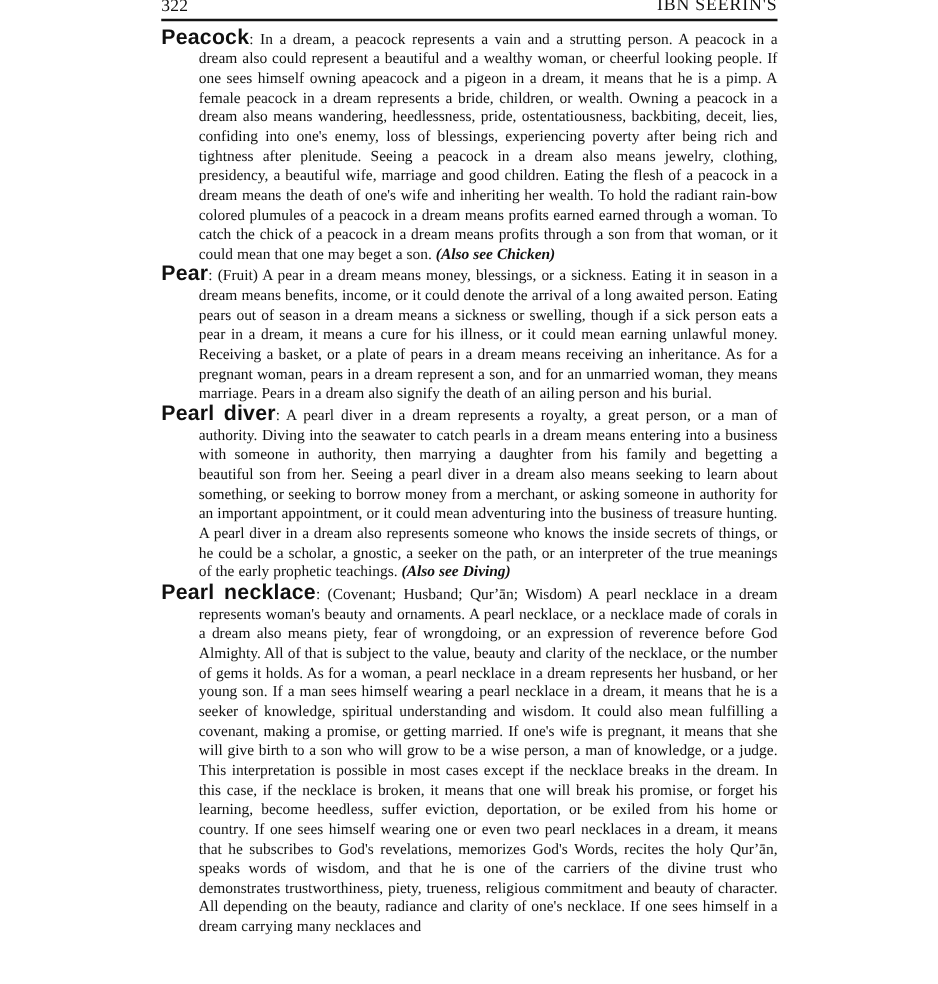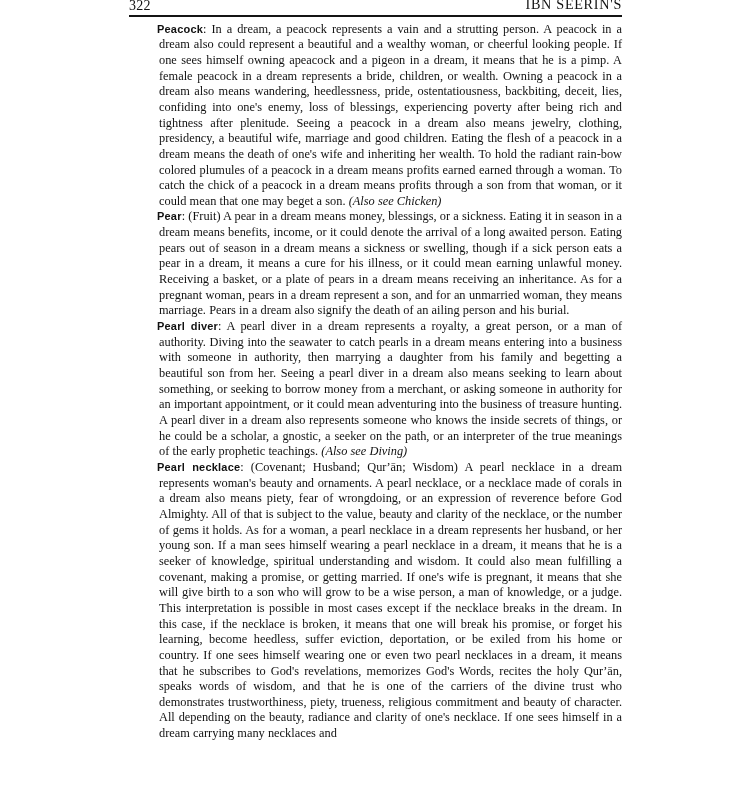--- a/index.html
+++ b/index.html
@@ -69,26 +69,26 @@
     margin: 0;
     hyphens: none;
     word-spacing: 0.1px;
   }
   .entry + .entry {
     margin-top: 0px;
   }
   .headword {
     font-family: "Liberation Sans", sans-serif;
     font-weight: bold;
-    font-size: 11px;
+    font-size: 17px;
     letter-spacing: 0.2px;
-    margin-left: 28px;
   }
   .xref {
     font-style: italic;
+    font-weight: bold;
   }
 </style>
 </head>
 <body>
 
 <div class="page">
   <div class="content">
 
     <div class="running-head">
       <span class="folio">322</span>

